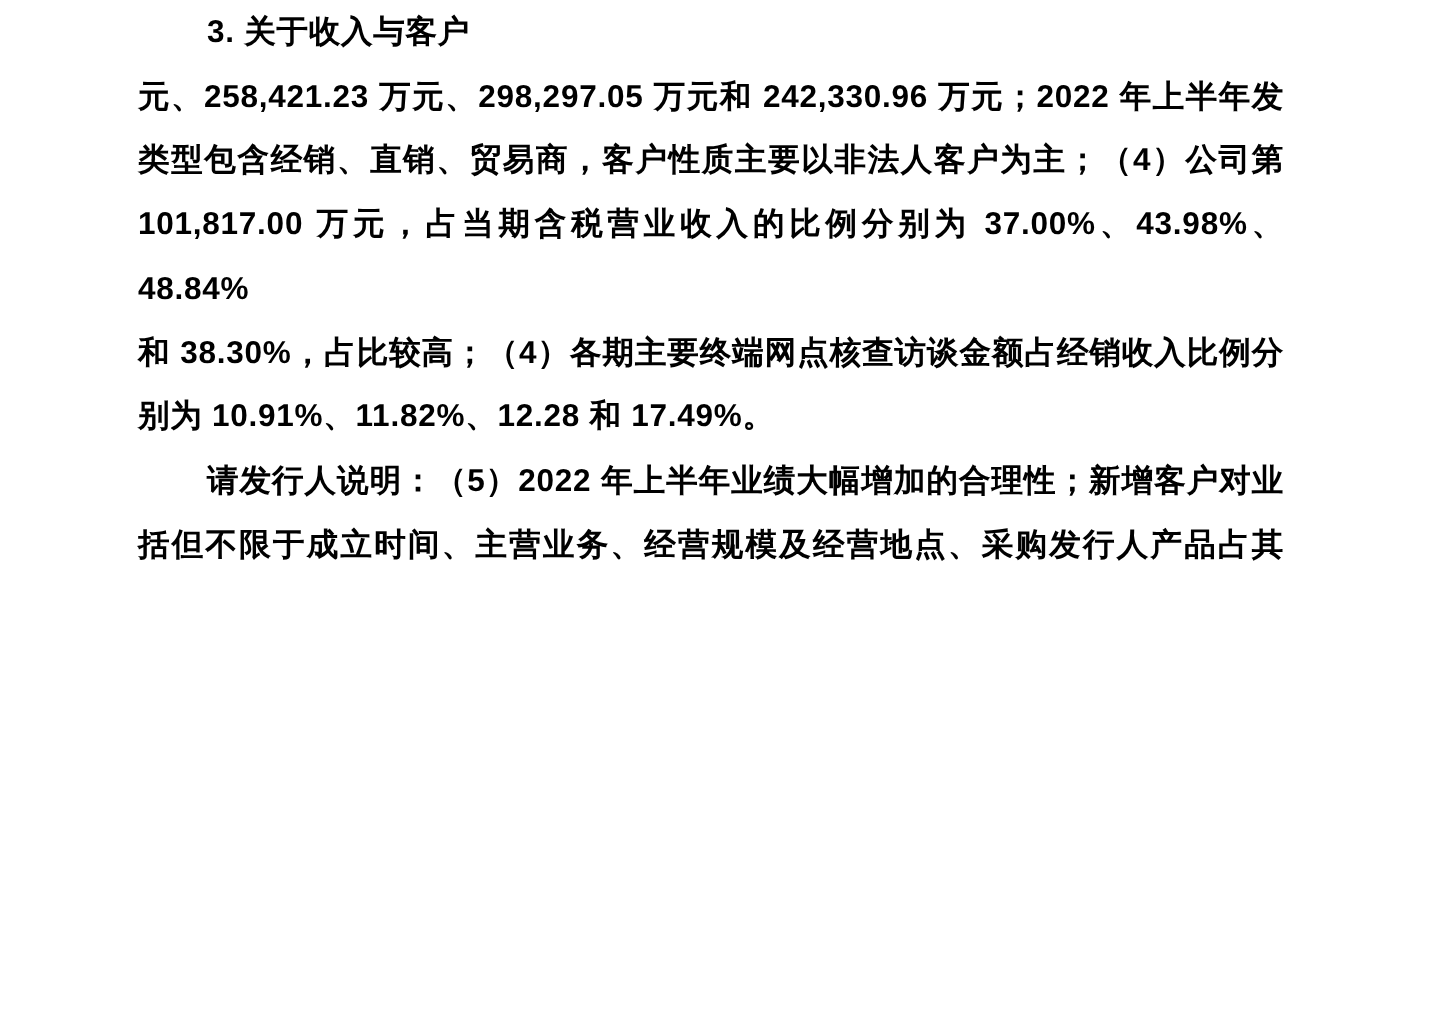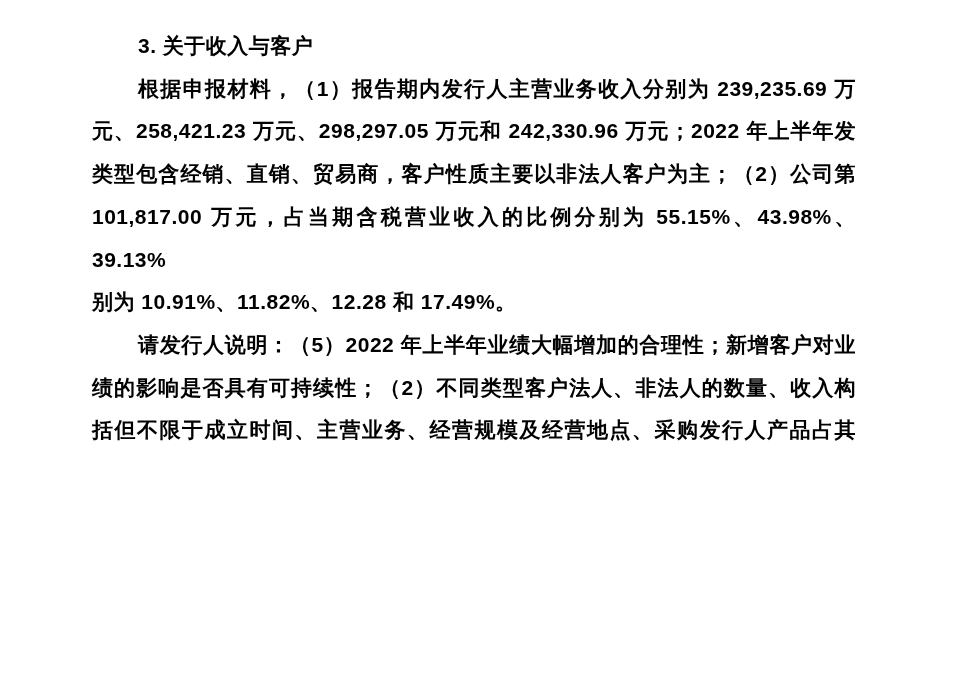--- a/index.html
+++ b/index.html
@@ -12,21 +12,21 @@
     background: #ffffff;
     color: #000000;
     font-family: "Liberation Sans", "DejaVu Sans", sans-serif;
     font-weight: 700;
     overflow: hidden;
   }
   .doc {
     box-sizing: border-box;
     width: 960px;
     height: 690px;
-    padding: 25px 104px 0 92px;
+    padding: 1px 104px 0 92px;
   }
   .heading, .line {
     font-size: 21px;
     line-height: 42.7px;
     letter-spacing: 0.5px;
     white-space: normal;
   }
   .heading {
     text-indent: 46px;
     text-align: left;
@@ -47,26 +47,25 @@
     margin: 0;
   }
 </style>
 </head>
 <body>
 
 <div class="doc">
   <div class="heading">3. 关于收入与客户</div>
 
   <div class="para">
-    <span class="line indent">根据申报材料，（1）报告期内发行人主营业务收入分别为 239,235.69 万</span>
     <span class="line">元、258,421.23 万元、298,297.05 万元和 242,330.96 万元；2022 年上半年发</span>
-    <span class="line">类型包含经销、直销、贸易商，客户性质主要以非法人客户为主；（2）公司第</span>
-    <span class="line">101,817.00 万元，占当期含税营业收入的比例分别为 55.15%、43.98%、39.13%</span>
+    <span class="line">类型包含经销、直销、贸易商，客户性质主要以非法人客户为主；（4）公司第</span>
+    <span class="line">101,817.00 万元，占当期含税营业收入的比例分别为 37.00%、43.98%、48.84%</span>
+    <span class="line">和 38.30%，占比较高；（4）各期主要终端网点核查访谈金额占经销收入比例分</span>
     <span class="line last">别为 10.91%、11.82%、12.28 和 17.49%。</span>
   </div>
 
   <div class="para">
     <span class="line indent">请发行人说明：（5）2022 年上半年业绩大幅增加的合理性；新增客户对业</span>
-    <span class="line">绩的影响是否具有可持续性；（2）不同类型客户法人、非法人的数量、收入构</span>
     <span class="line">括但不限于成立时间、主营业务、经营规模及经营地点、采购发行人产品占其</span>
 
   </div>
 </div>
 
 </body></html>

